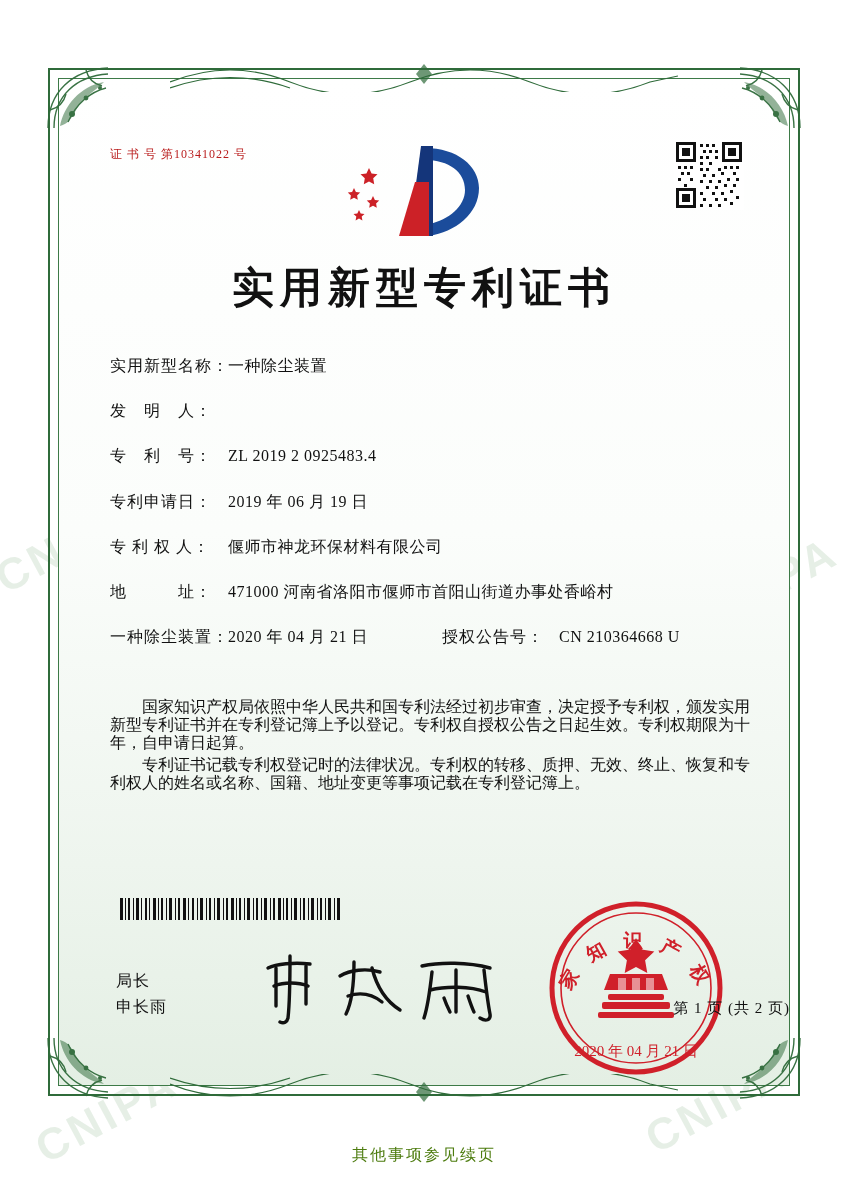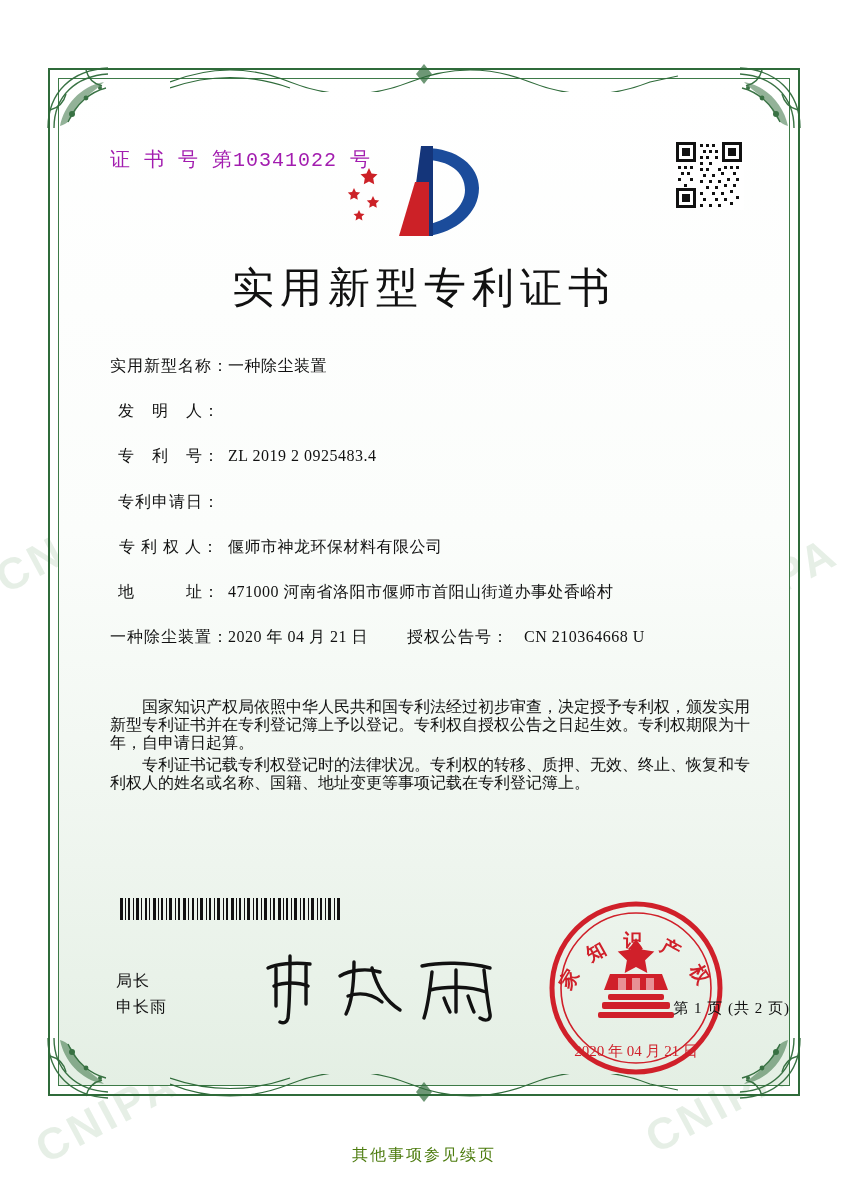--- a/index.html
+++ b/index.html
@@ -87,24 +87,24 @@
   
   .content {
     position: absolute;
     left: 58px; top: 78px;
     width: 732px; height: 1008px;
   }
   .cert-no {
     position: absolute;
     left: 52px;
     top: 68px;
-    font-size: 20px;
-    color: #a21caf;
+    font-size: 12px;
+    color: #b91c1c;
     letter-spacing: 1px;
-    font-family: Liberation Mono, monospace;
+    font-family: Liberation Serif, serif;
   }
   .qr {
     position: absolute;
     right: 46px;
     top: 62px;
     width: 70px;
     height: 70px;
   }
   .qr svg { display:block; width:100%; height:100%; }
 
@@ -117,21 +117,21 @@
     height: 104px;
   }
   .logo svg { width:100%; height:100%; display:block; }
 
   .main-title {
     position: absolute;
     top: 182px;
     left: 0; right: 0;
     text-align: center;
     font-size: 42px;
-    font-weight: normal;
+    font-weight: bold;
     letter-spacing: 6px;
     color: #111;
     font-family: "Liberation Serif", "DejaVu Serif", serif;
   }
 
   .fields {
     position: absolute;
     left: 52px;
     top: 278px;
     width: 636px;
@@ -142,29 +142,28 @@
     display: flex;
     align-items: baseline;
     margin-bottom: 26px;
     line-height: 1.2;
   }
   .field-label {
     width: 118px;
     flex: none;
     letter-spacing: 1px;
     white-space: nowrap;
-    text-align: center;
   }
   .field-value {
     flex: 1;
     letter-spacing: .5px;
   }
   .field-row.inline2 .field-value { flex: none; }
   .second-label {
-    margin-left: 39px;
+    margin-left: 74px;
     letter-spacing: 1px;
     white-space: nowrap;
   }
   .second-value { margin-left: 15px; letter-spacing: .5px;}
 
   .paragraphs {
     position: absolute;
     left: 52px;
     top: 620px;
     width: 640px;
@@ -422,20 +421,21 @@
       </div>
       <div class="field-row">
         <div class="field-label">发　明　人：</div>
       </div>
       <div class="field-row">
         <div class="field-label">专　利　号：</div>
         <div class="field-value">ZL 2019 2 0925483.4</div>
       </div>
       <div class="field-row">
         <div class="field-label">专利申请日：</div>
+        <div class="field-value">2019 年 06 月 19 日</div>
       </div>
       <div class="field-row">
         <div class="field-label">专 利 权 人：</div>
         <div class="field-value">偃师市神龙环保材料有限公司</div>
       </div>
       <div class="field-row">
         <div class="field-label">地　　　址：</div>
         <div class="field-value">471000 河南省洛阳市偃师市首阳山街道办事处香峪村</div>
       </div>
       <div class="field-row inline2">

